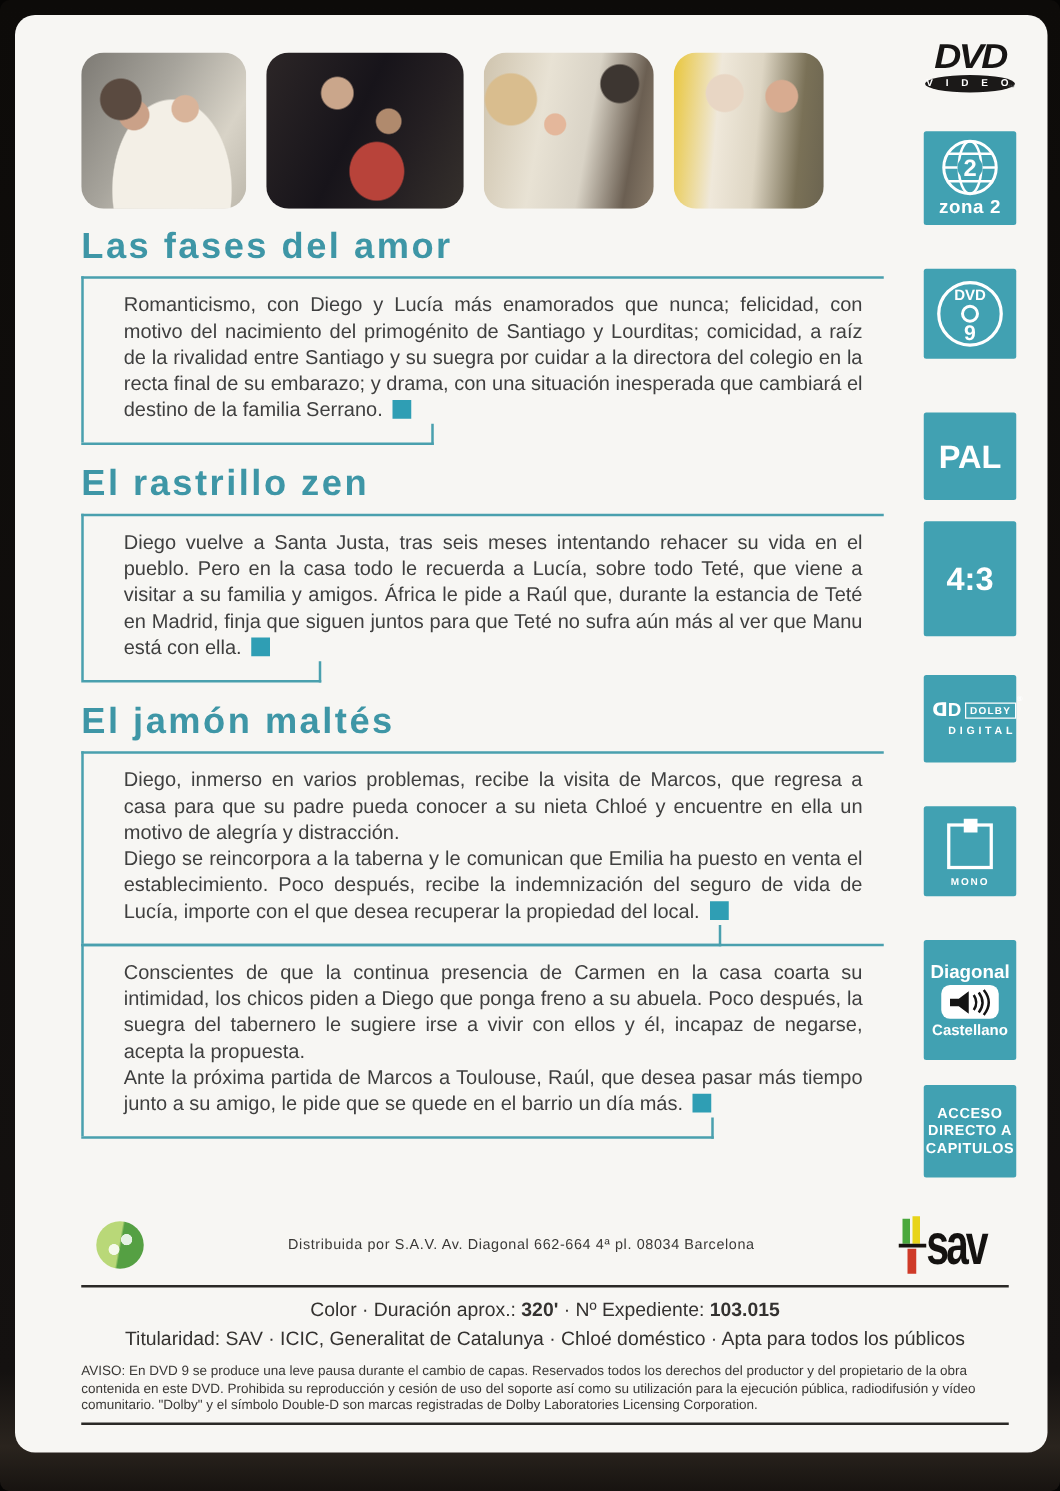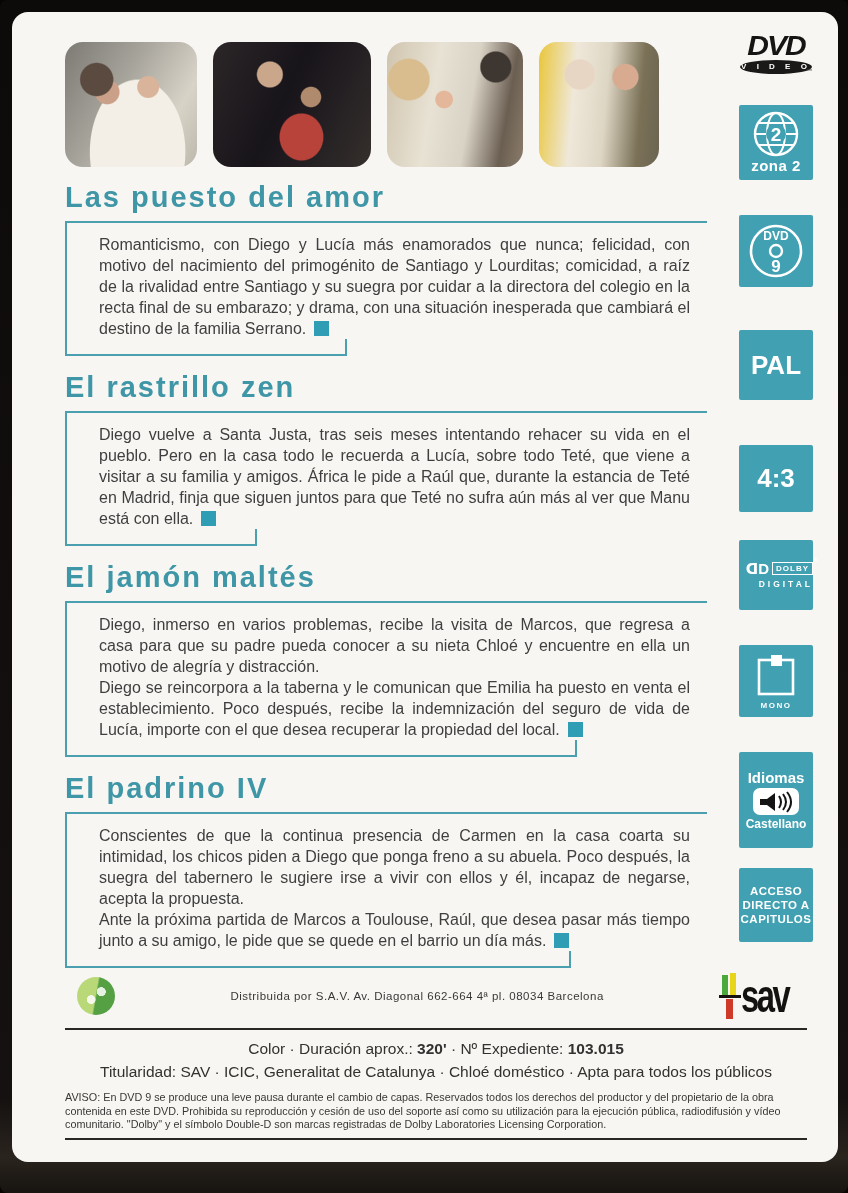--- a/index.html
+++ b/index.html
@@ -48,21 +48,21 @@
   
   .badge-col{position:absolute;left:722px;top:0;width:84px;height:1000px;}
   .dvd-logo{position:absolute;left:2px;top:21px;width:80px;text-align:center;color:#171514;}
   .dvd-logo .dvd-word{font-size:30px;font-weight:900;font-style:italic;letter-spacing:-2px;line-height:26px;transform:scaleY(.92);}
   .dvd-logo .video-ellipse{position:relative;margin:1px auto 0;width:72px;height:14px;background:#1b1918;border-radius:50%;color:#fff;font-size:8px;font-weight:bold;letter-spacing:4px;line-height:14px;text-align:center;}
   .dvd-logo .tm{position:absolute;right:-4px;bottom:-4px;font-size:6px;color:#444;}
   .badge{position:absolute;left:5px;width:74px;background:#41a1b2;color:#fff;text-align:center;border-radius:2px;display:flex;flex-direction:column;align-items:center;justify-content:center;}
   .badge.b-region{top:93px;height:75px;justify-content:flex-start;padding-top:4px;}
   .badge.b-disc{top:203px;height:72px;}
   .badge.b-pal{top:318px;height:70px;}
-  .badge.b-aspect{top:433px;height:67px;}
+  .badge.b-aspect{top:405px;height:92px;}
   .badge.b-dolby{top:528px;height:70px;align-items:flex-end;}
   .badge.b-mono{top:633px;height:72px;}
   .badge.b-lang{top:740px;height:96px;gap:2px;}
   .badge.b-access{top:856px;height:74px;}
   .badge .big{font-size:26px;font-weight:bold;letter-spacing:0;}
   .badge .zona-label{font-size:15px;font-weight:bold;margin-top:-2px;letter-spacing:0.5px;}
   .badge .mono-label{font-size:8px;font-weight:bold;letter-spacing:1.5px;margin-top:2px;}
   .badge .lang-top{font-size:15px;font-weight:bold;}
   .badge .lang-bottom{font-size:12px;font-weight:bold;}
   .badge .access-line{font-size:11.5px;font-weight:bold;line-height:14px;letter-spacing:0.5px;}
@@ -103,40 +103,39 @@
 
     <div class="main-col">
       <div class="photos" id="photos">
           <div class="photo p1"></div>
           <div class="photo p2"></div>
           <div class="photo p3"></div>
           <div class="photo p4"></div>
         </div>
       <div id="sections">
           <section class="episode">
-            <h2>Las puesto del amor</h2>
+            <h2>Las fases del amor</h2>
             <div class="panel">
               <p>Romanticismo, con Diego y Lucía más enamorados que nunca; felicidad, con motivo del nacimiento del primogénito de Santiago y Lourditas; comicidad, a raíz de la rivalidad entre Santiago y su suegra por cuidar a la directora del colegio en la recta final de su embarazo; y drama, con una situación inesperada que cambiará el destino de la familia Serrano.<span class="end-square"></span></p>
             </div>
           </section>
           <section class="episode">
             <h2>El rastrillo zen</h2>
             <div class="panel">
               <p>Diego vuelve a Santa Justa, tras seis meses intentando rehacer su vida en el pueblo. Pero en la casa todo le recuerda a Lucía, sobre todo Teté, que viene a visitar a su familia y amigos. África le pide a Raúl que, durante la estancia de Teté en Madrid, finja que siguen juntos para que Teté no sufra aún más al ver que Manu está con ella.<span class="end-square"></span></p>
             </div>
           </section>
           <section class="episode">
             <h2>El jamón maltés</h2>
             <div class="panel">
               <p>Diego, inmerso en varios problemas, recibe la visita de Marcos, que regresa a casa para que su padre pueda conocer a su nieta Chloé y encuentre en ella un motivo de alegría y distracción.</p>
               <p>Diego se reincorpora a la taberna y le comunican que Emilia ha puesto en venta el establecimiento. Poco después, recibe la indemnización del seguro de vida de Lucía, importe con el que desea recuperar la propiedad del local.<span class="end-square"></span></p>
             </div>
           </section>
           <section class="episode">
-            <h2>El padrino IV</h2>
             <div class="panel">
               <p>Conscientes de que la continua presencia de Carmen en la casa coarta su intimidad, los chicos piden a Diego que ponga freno a su abuela. Poco después, la suegra del tabernero le sugiere irse a vivir con ellos y él, incapaz de negarse, acepta la propuesta.</p>
               <p>Ante la próxima partida de Marcos a Toulouse, Raúl, que desea pasar más tiempo junto a su amigo, le pide que se quede en el barrio un día más.<span class="end-square"></span></p>
             </div>
           </section>
         </div>
     </div>
 
     <div class="badge-col">
       <div class="dvd-logo">
@@ -181,21 +180,21 @@
             <div class="dolby-sub">DIGITAL</div>
           </div>
           <div class="badge b-mono">
             <svg width="52" height="46">
               <rect x="9" y="7" width="34" height="34" fill="none" stroke="#fff" stroke-width="2.6"></rect>
               <rect x="21" y="2" width="11" height="11" fill="#fff"></rect>
             </svg>
             <div class="mono-label">MONO</div>
           </div>
           <div class="badge b-lang">
-            <div class="lang-top">Idiomas</div>
+            <div class="lang-top">Diagonal</div>
             <div class="speaker-box">
               <svg width="38" height="22">
                 <polygon points="3,8 10,8 18,2 18,20 10,14 3,14" fill="#141414"></polygon>
                 <path d="M22 5 q4 6 0 12" fill="none" stroke="#141414" stroke-width="2"></path>
                 <path d="M26 3 q6 8 0 16" fill="none" stroke="#141414" stroke-width="2"></path>
                 <path d="M30 1 q8 10 0 20" fill="none" stroke="#141414" stroke-width="2"></path>
               </svg>
             </div>
             <div class="lang-bottom">Castellano</div>
           </div>

